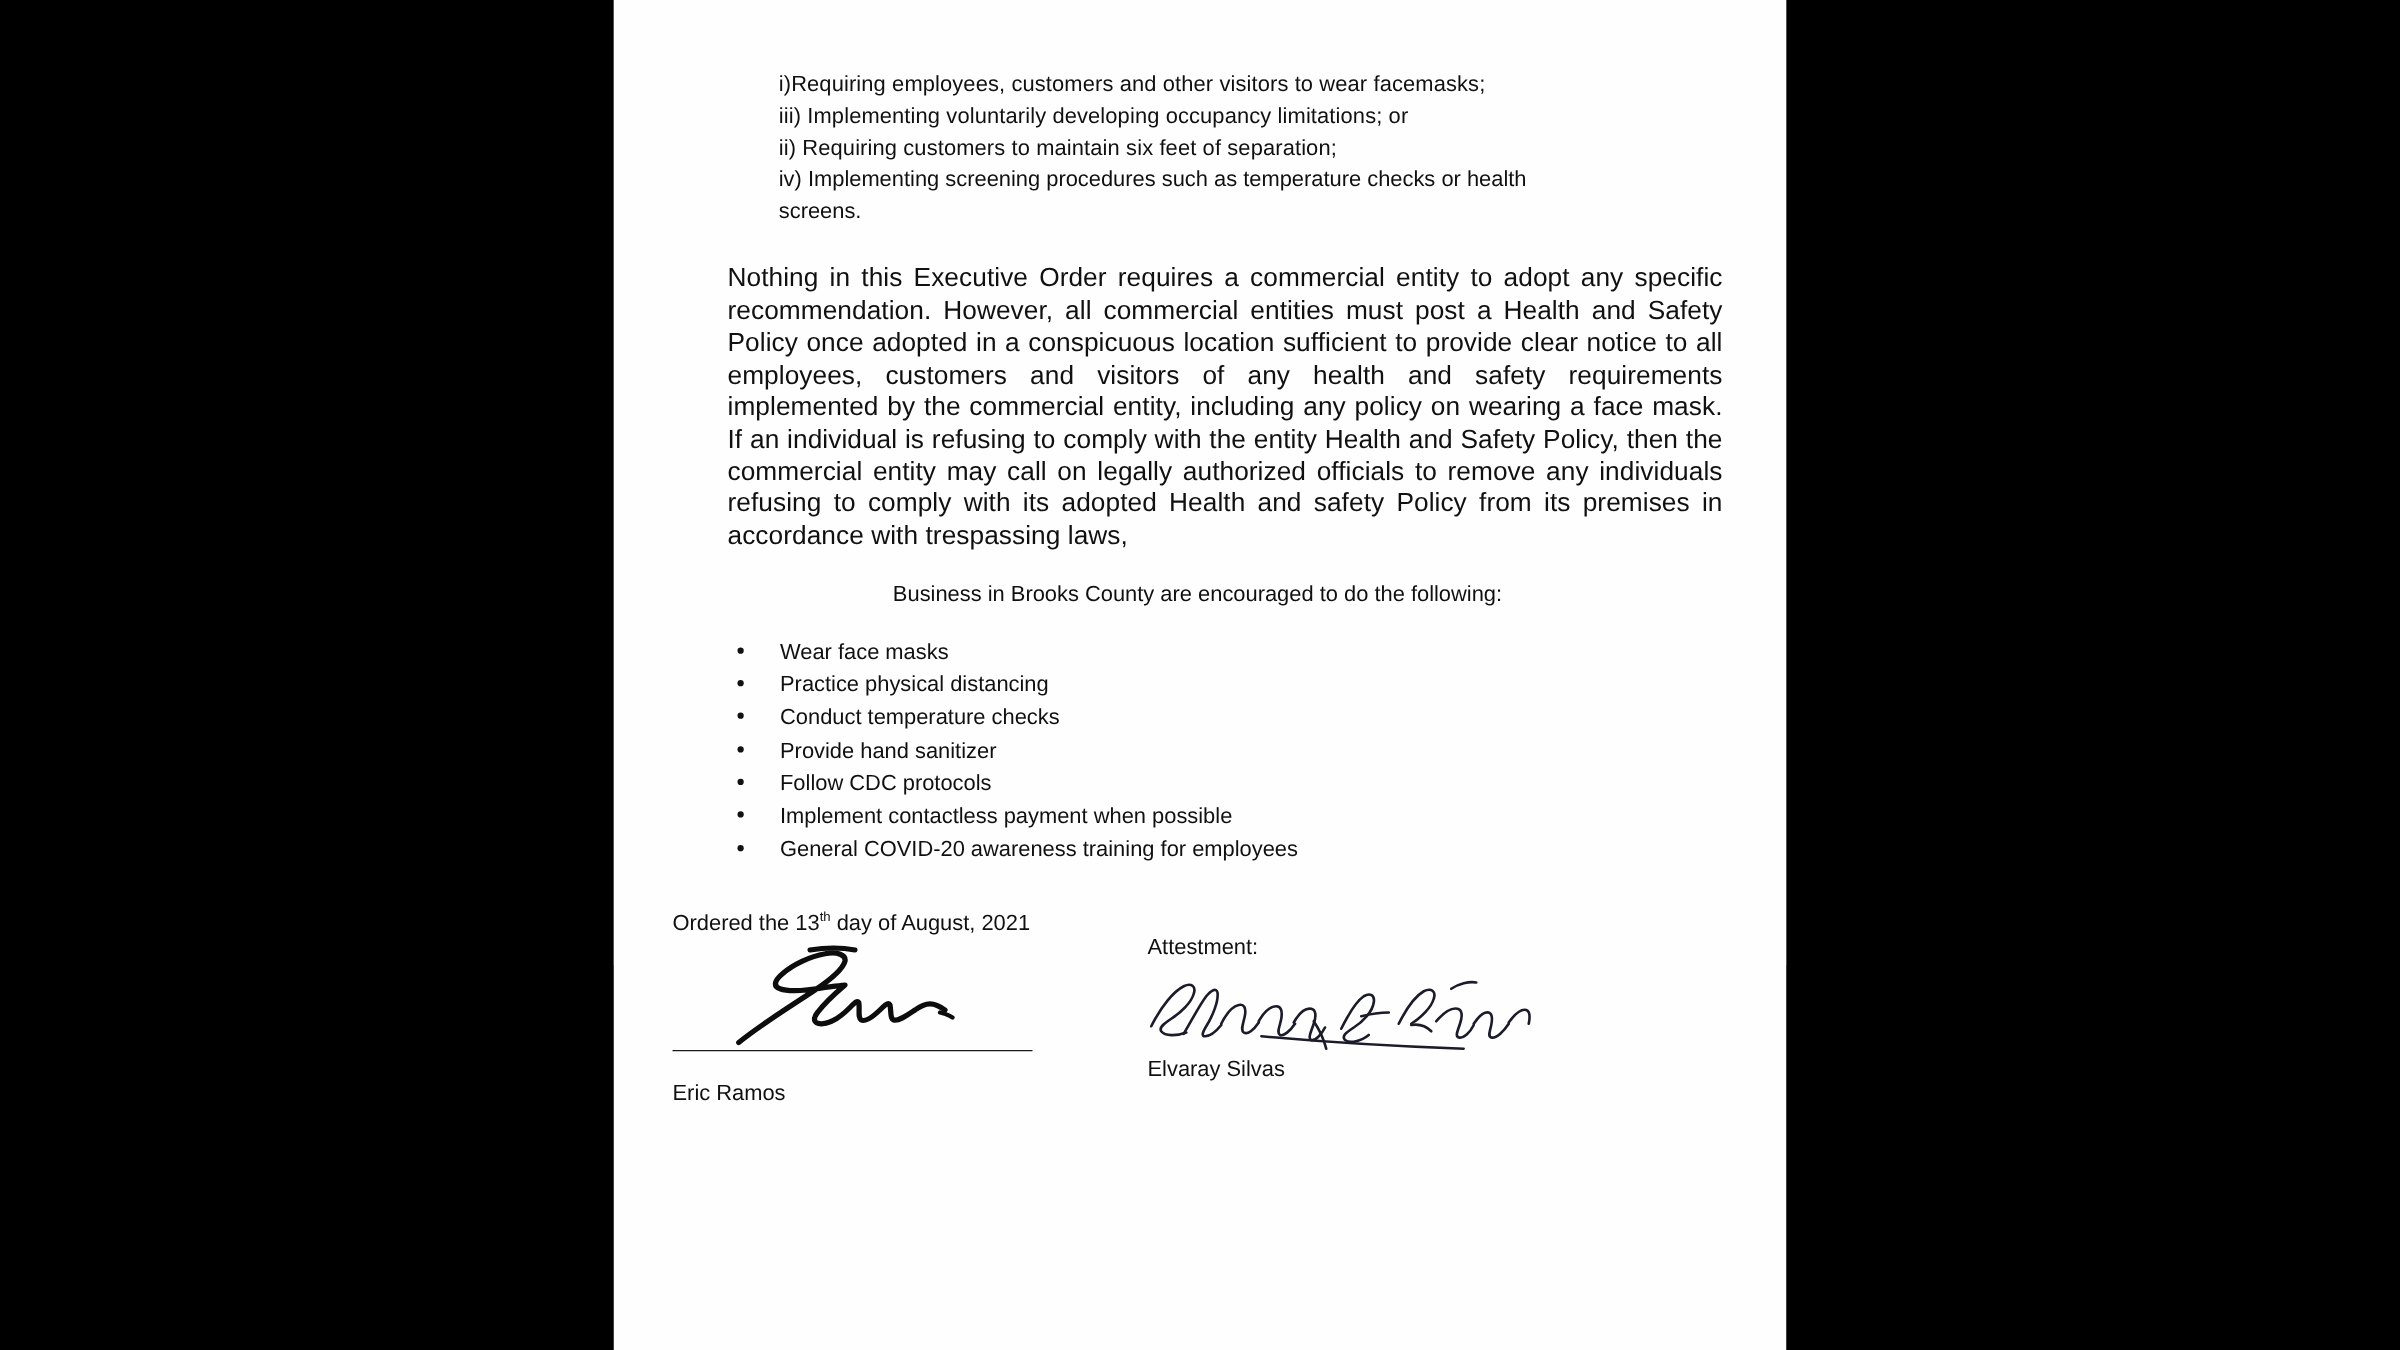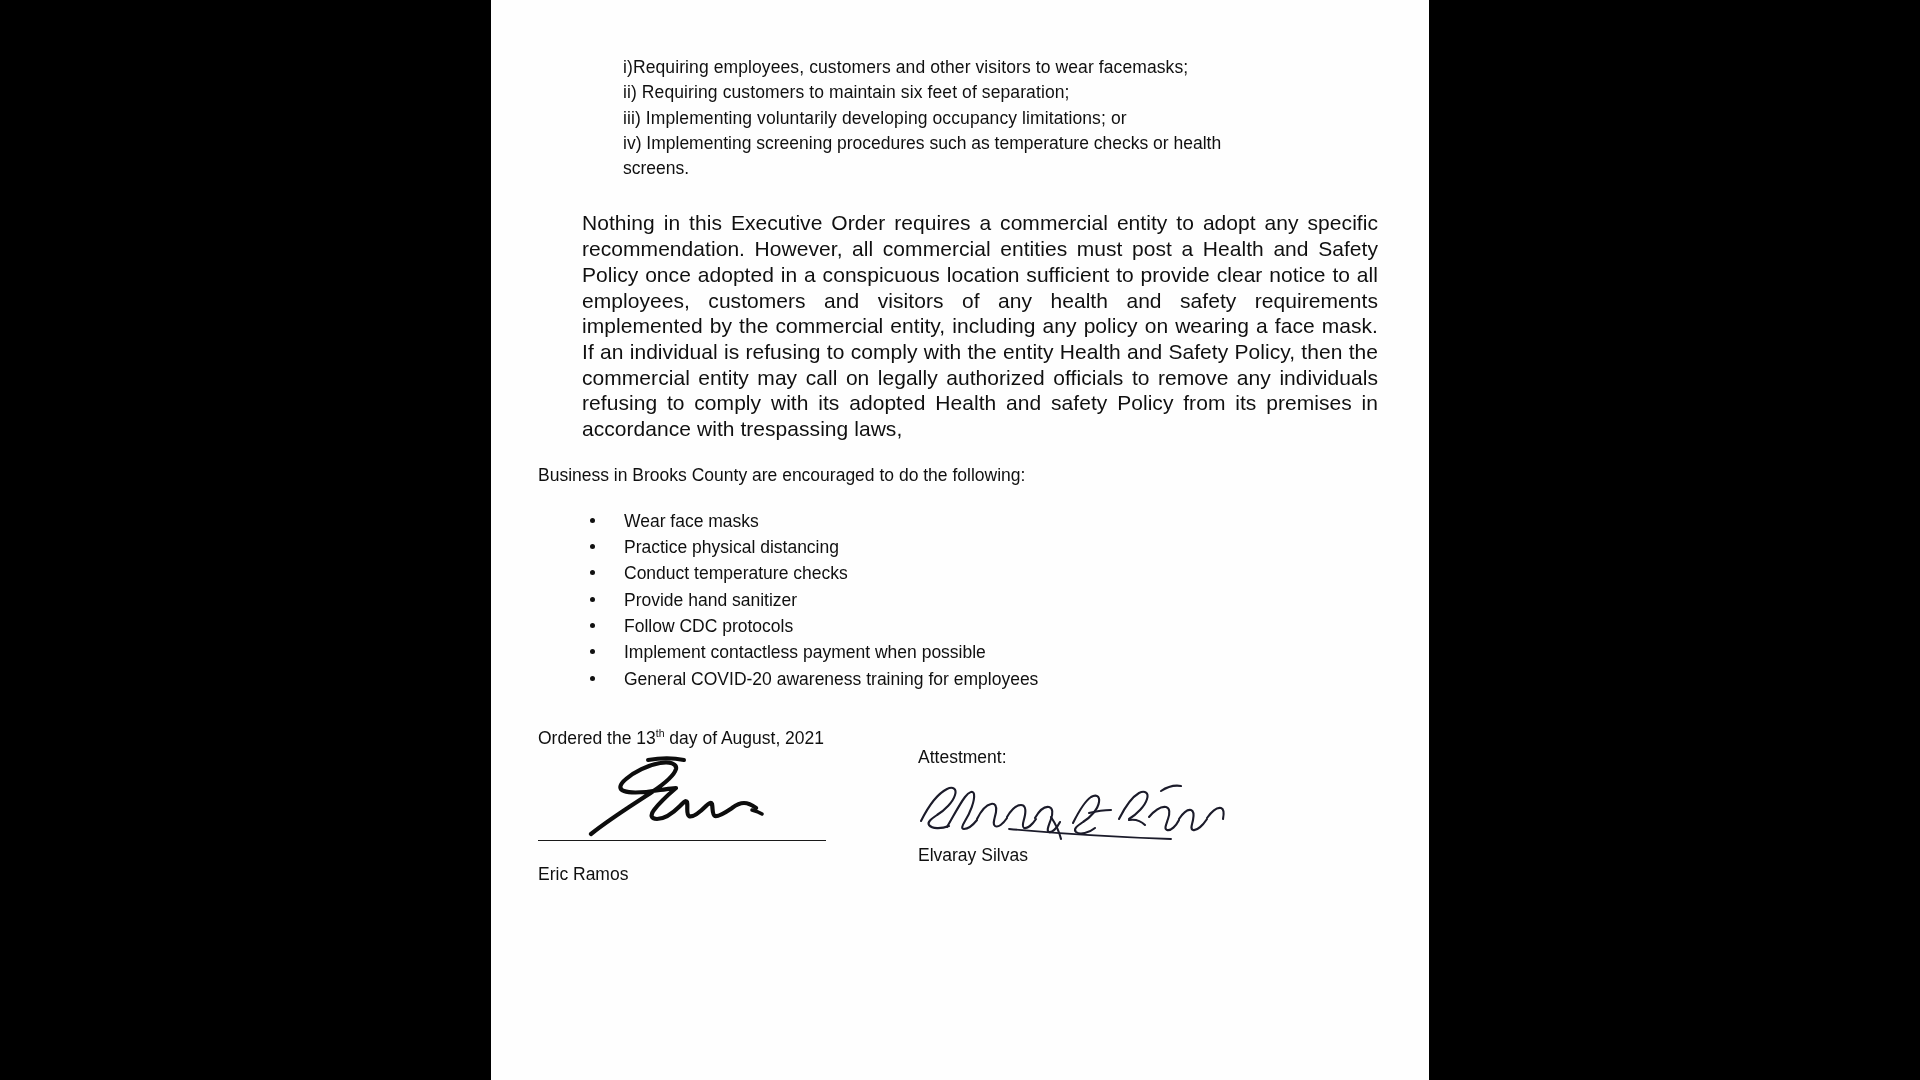--- a/index.html
+++ b/index.html
@@ -10,21 +10,21 @@
 
   .romanblock{margin:0 0 0 0;padding-left:85px;}
   .roman-line{font-size:17.5px;line-height:25.3px;letter-spacing:.1px;white-space:nowrap;}
   .roman-just{font-size:17.5px;line-height:25.3px;text-align:justify;text-align-last:left;
               padding-right:2px;}
   .roman-just .cont{display:block;}
 
   .para{margin-top:29px;font-size:21px;line-height:25.7px;text-align:justify;
         text-align-last:left;letter-spacing:.05px;margin-left:44px;}
 
-  .intro{font-size:17.5px;line-height:25px;}
+  .intro{font-size:17.5px;line-height:25px;text-align:center;}
 
   ul.bullets{list-style:none;margin:20px 0 0 0;padding:0;}
   ul.bullets li{position:relative;padding-left:86px;font-size:17.5px;line-height:26.3px;}
   ul.bullets li .dot{position:absolute;left:52px;top:10px;width:5px;height:5px;border-radius:50%;
       background:#111;}
 
   .ordered{margin-top:34px;font-size:17.5px;line-height:24px;}
   .ordered sup{font-size:10.5px;vertical-align:super;line-height:0;}
 
   .sigwrap{position:relative;margin-top:6px;height:96px;}
@@ -48,22 +48,22 @@
 <div class="stage">
 
   <div class="bar bar-l"></div>
   <div class="bar bar-r"></div>
 
   <div class="page">
     <div class="sheet">
 
       <div class="romanblock">
         <div class="roman-line">i)Requiring employees, customers and other visitors to wear facemasks;</div>
+        <div class="roman-line">iii) Implementing voluntarily developing occupancy limitations; or</div>
         <div class="roman-line">ii)  Requiring customers to maintain six feet of separation;</div>
-        <div class="roman-line">iii) Implementing voluntarily developing occupancy limitations; or</div>
         <div class="roman-just">
           <span>iv) Implementing screening procedures such as temperature checks or health</span>
           <span class="cont">screens.</span>
         </div>
       </div>
 
       <p class="para">Nothing in this Executive Order requires a commercial entity to adopt any specific recommendation. However, all commercial entities must post a Health and Safety Policy once adopted in a conspicuous location sufficient to provide clear notice to all employees, customers and visitors of any health and safety requirements implemented by the commercial entity, including any policy on wearing a face mask. If an individual is refusing to comply with the entity Health and Safety Policy, then the commercial entity may call on legally authorized officials to remove any individuals refusing to comply with its adopted Health and safety Policy from its premises in accordance with trespassing laws,</p>
 
       <div class="intro">Business in Brooks County are encouraged to do the following:</div>
 

